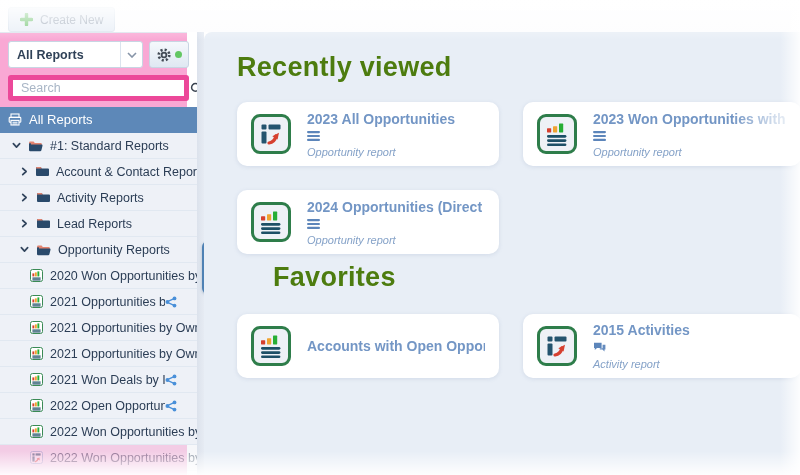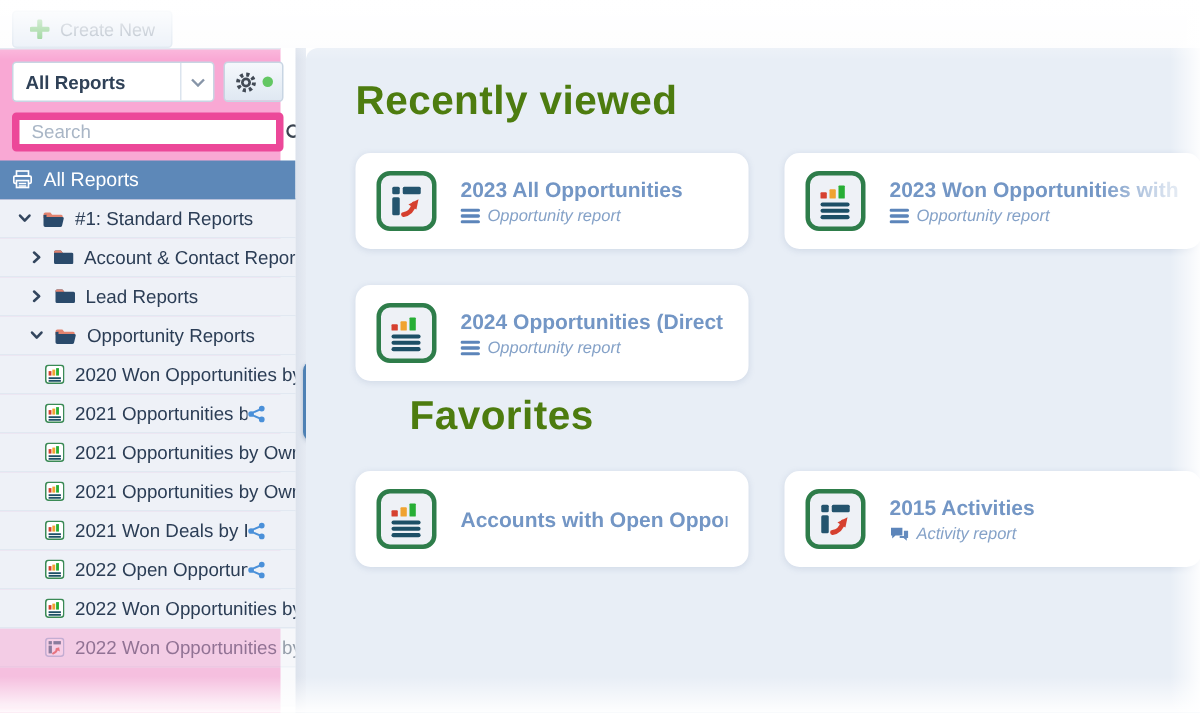--- a/index.html
+++ b/index.html
@@ -64,21 +64,21 @@
   #grid-1 { top:282px; }
   .card { height:64px; background:#fff; border-radius:10px; display:flex; align-items:center;
     padding:0 14px; gap:16px; box-shadow:0 1px 4px rgba(110,135,170,.18); cursor:pointer; }
   .cicon { width:40px; height:40px; flex:none; border:3px solid #2e7d4a; border-radius:9px;
     background:#eef1f6; display:flex; align-items:center; justify-content:center; }
   .cicon.pie { border:none; background:none; width:46px; height:44px; }
   .cbody { min-width:0; }
   .ctitle { font-size:14px; font-weight:bold; color:#7396c5; white-space:nowrap; overflow:hidden; }
   .ctitle.trunc { -webkit-mask-image:linear-gradient(to right,#000 72%,rgba(0,0,0,.25) 96%);
     mask-image:linear-gradient(to right,#000 72%,rgba(0,0,0,.25) 96%); }
-  .csub { display:flex; align-items:center; gap:5px; margin-top:4px; }
+  .csub { display:flex; gap:5px; margin-top:4px;flex-direction:column; }
   .csub-txt { font-size:11px; font-style:italic; color:#85a2c8; }
   .card.faded { opacity:.55; }
 
   
   .fade { position:absolute; pointer-events:none; z-index:50; }
   .fade-top { left:0; top:0; width:800px; height:40px;
     background:linear-gradient(to bottom, rgba(255,255,255,.92) 10%, rgba(255,255,255,0)); }
   .fade-bottom { left:0; bottom:0; width:800px; height:24px;
     background:linear-gradient(to top, rgba(255,255,255,.95), rgba(255,255,255,0)); }
   .fade-right { right:0; top:0; width:20px; height:475px;
@@ -179,20 +179,35 @@
             <svg width="9" height="9" viewBox="0 0 10 10">
               <path d="M1.5 3 L5 6.8 L8.5 3" fill="none" stroke="#33465e" stroke-width="1.9" stroke-linecap="round" stroke-linejoin="round"></path>
             </svg>
           </span>
     <span class="tic">
             <svg width="14" height="11" viewBox="0 0 14 11">
               <path d="M1 2 Q1 1 2 1 h3.6 l1.3 1.5 H13 q1 0 1 1 V9 q0 1-1 1 H2 Q1 10 1 9 z" fill="#2a4a6b"></path>
               <path d="M1 2 Q1 1 2 1 h3.6 l1.3 1.5 H1 z" fill="#e2836f"></path>
             </svg>
           </span>
+    <span class="tlabel">Activity Reports</span>
+
+  </div>
+        <div class="trow lvl2">
+    <span class="chev collapsed">
+            <svg width="9" height="9" viewBox="0 0 10 10">
+              <path d="M1.5 3 L5 6.8 L8.5 3" fill="none" stroke="#33465e" stroke-width="1.9" stroke-linecap="round" stroke-linejoin="round"></path>
+            </svg>
+          </span>
+    <span class="tic">
+            <svg width="14" height="11" viewBox="0 0 14 11">
+              <path d="M1 2 Q1 1 2 1 h3.6 l1.3 1.5 H13 q1 0 1 1 V9 q0 1-1 1 H2 Q1 10 1 9 z" fill="#2a4a6b"></path>
+              <path d="M1 2 Q1 1 2 1 h3.6 l1.3 1.5 H1 z" fill="#e2836f"></path>
+            </svg>
+          </span>
     <span class="tlabel">Lead Reports</span>
 
   </div>
         <div class="trow lvl2">
     <span class="chev">
             <svg width="9" height="9" viewBox="0 0 10 10">
               <path d="M1.5 3 L5 6.8 L8.5 3" fill="none" stroke="#33465e" stroke-width="1.9" stroke-linecap="round" stroke-linejoin="round"></path>
             </svg>
           </span>
     <span class="tic">

